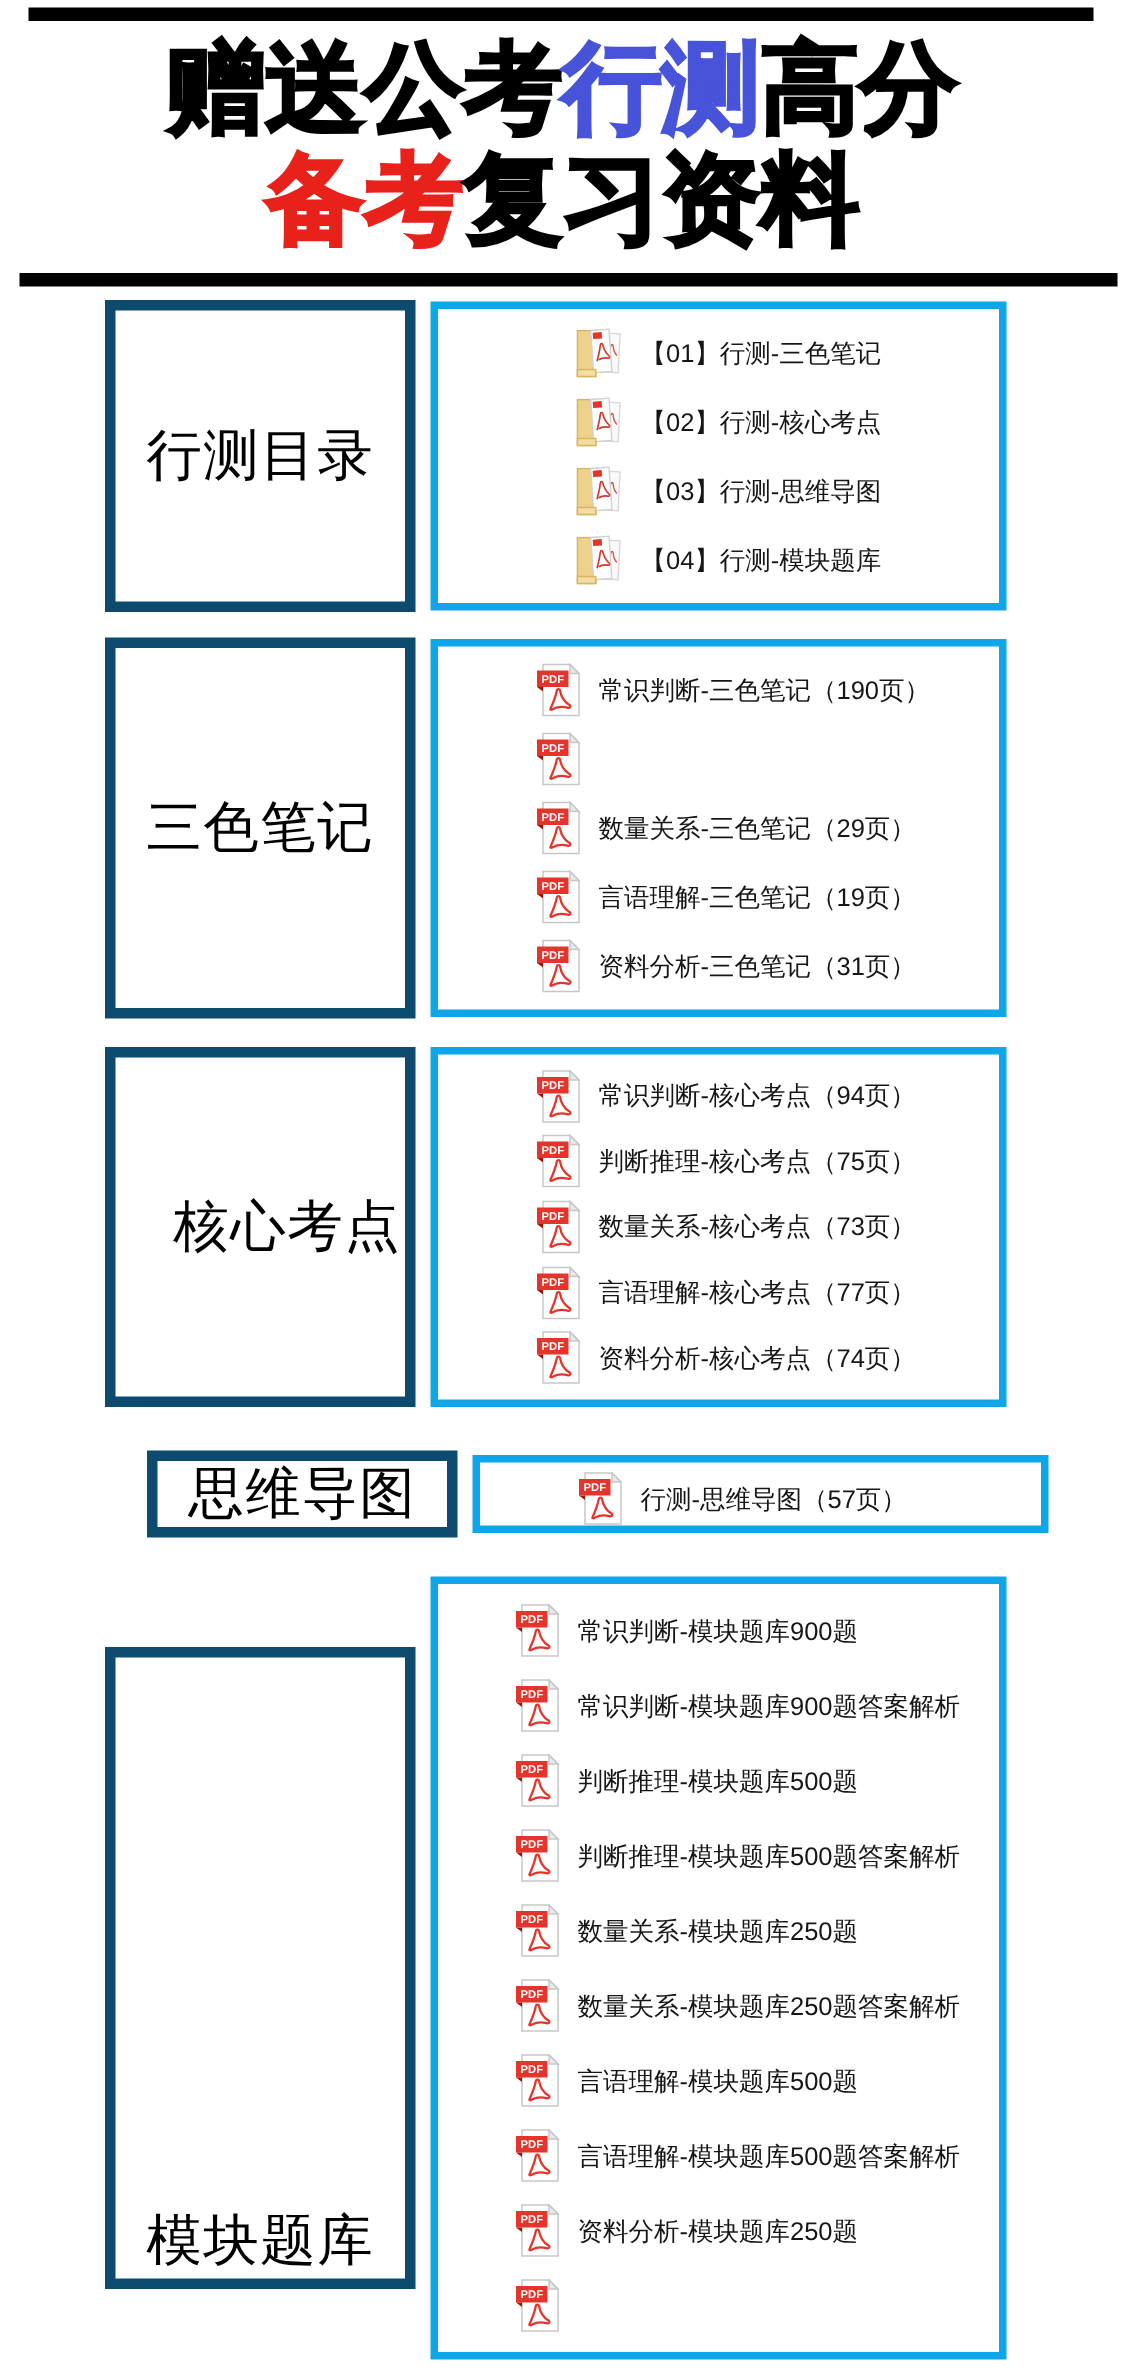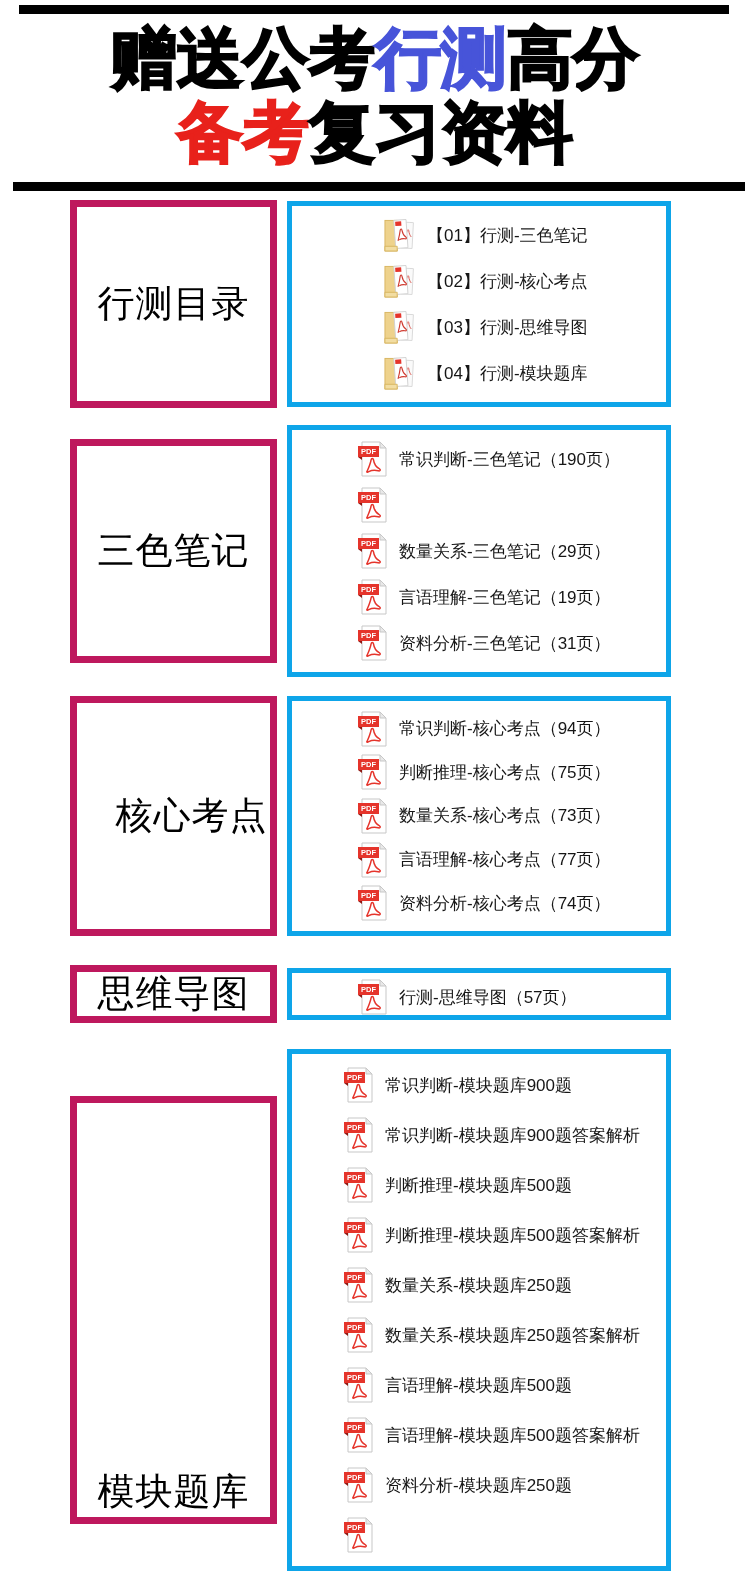--- a/index.html
+++ b/index.html
@@ -12,35 +12,35 @@
   .title{margin:7px 0 0;text-align:center;font-weight:900;color:#000;}
   .title-line{font-size:66px;line-height:74px;letter-spacing:0;
     -webkit-text-stroke:2.2px;}
   .seg{white-space:nowrap;}
   .seg-blue{color:var(--blue,#4754d9);}
   .seg-red{color:var(--red,#e8211b);text-align:center;}
   .divider{height:9px;background:#000;margin:13px 0 0 13px;width:732px;}
   
   .sections{margin-top:9px;padding-left:70px;}
   .section{display:flex;align-items:center;gap:10px;}
-  .label-box{box-sizing:border-box;width:207px;border:7px solid #be185d;
+  .label-box{box-sizing:border-box;width:207px;border:7px solid #0c4a6e;
     display:flex;align-items:center;justify-content:center;background:#fff;}
   .label-text{font-family:"Liberation Serif","DejaVu Serif",serif;
     font-size:37px;color:#000;letter-spacing:1px;white-space:nowrap;}
   .list-box{box-sizing:border-box;width:384px;border:5px solid #0ea5e9;
     display:flex;flex-direction:column;justify-content:space-around;
     padding:6px 0;background:#fff;}
   .item{display:flex;align-items:center;gap:11px;}
   .item-text{font-size:17px;color:#161616;white-space:nowrap;}
   .icon{display:inline-flex;flex:0 0 auto;}
   
   .s0{margin-bottom:17px;} .s0 .label-box{height:208px;} .s0 .list-box{height:206px;} .s0 .item{padding-left:92px;}
-  .s1{margin-bottom:19px;} .s1 .label-box{height:224px;justify-content:center;} .s1 .list-box{height:252px;} .s1 .item{padding-left:66px;}
+  .s1{margin-bottom:19px;} .s1 .label-box{height:254px;justify-content:center;} .s1 .list-box{height:252px;} .s1 .item{padding-left:66px;}
   .s2{margin-bottom:29px;} .s2 .label-box{height:240px;padding-left:36px;} .s2 .list-box{height:240px;} .s2 .item{padding-left:66px;}
-  .s3{margin-bottom:26px;} .s3 .label-box{height:58px;}  .s3 .list-box{height:52px;}  .s3 .item{padding-left:66px;}
+  .s3{margin-bottom:26px;margin-left:28px;} .s3 .label-box{height:58px;}  .s3 .list-box{height:52px;}  .s3 .item{padding-left:66px;}
   .s4{margin-bottom:0;}    .s4 .label-box{height:428px;align-items:flex-end;} .s4 .list-box{height:522px;} .s4 .item{padding-left:52px;}
 </style>
 </head>
 <body>
 
 <div class="page">
   <div class="top-bar"></div>
   <h1 class="title" id="title">
       <div class="title-line"><span class="seg seg-black">赠送公考</span><span class="seg seg-blue">行测</span><span class="seg seg-black">高分</span></div>
       <div class="title-line"><span class="seg seg-red">备考</span><span class="seg seg-black">复习资料</span></div>

